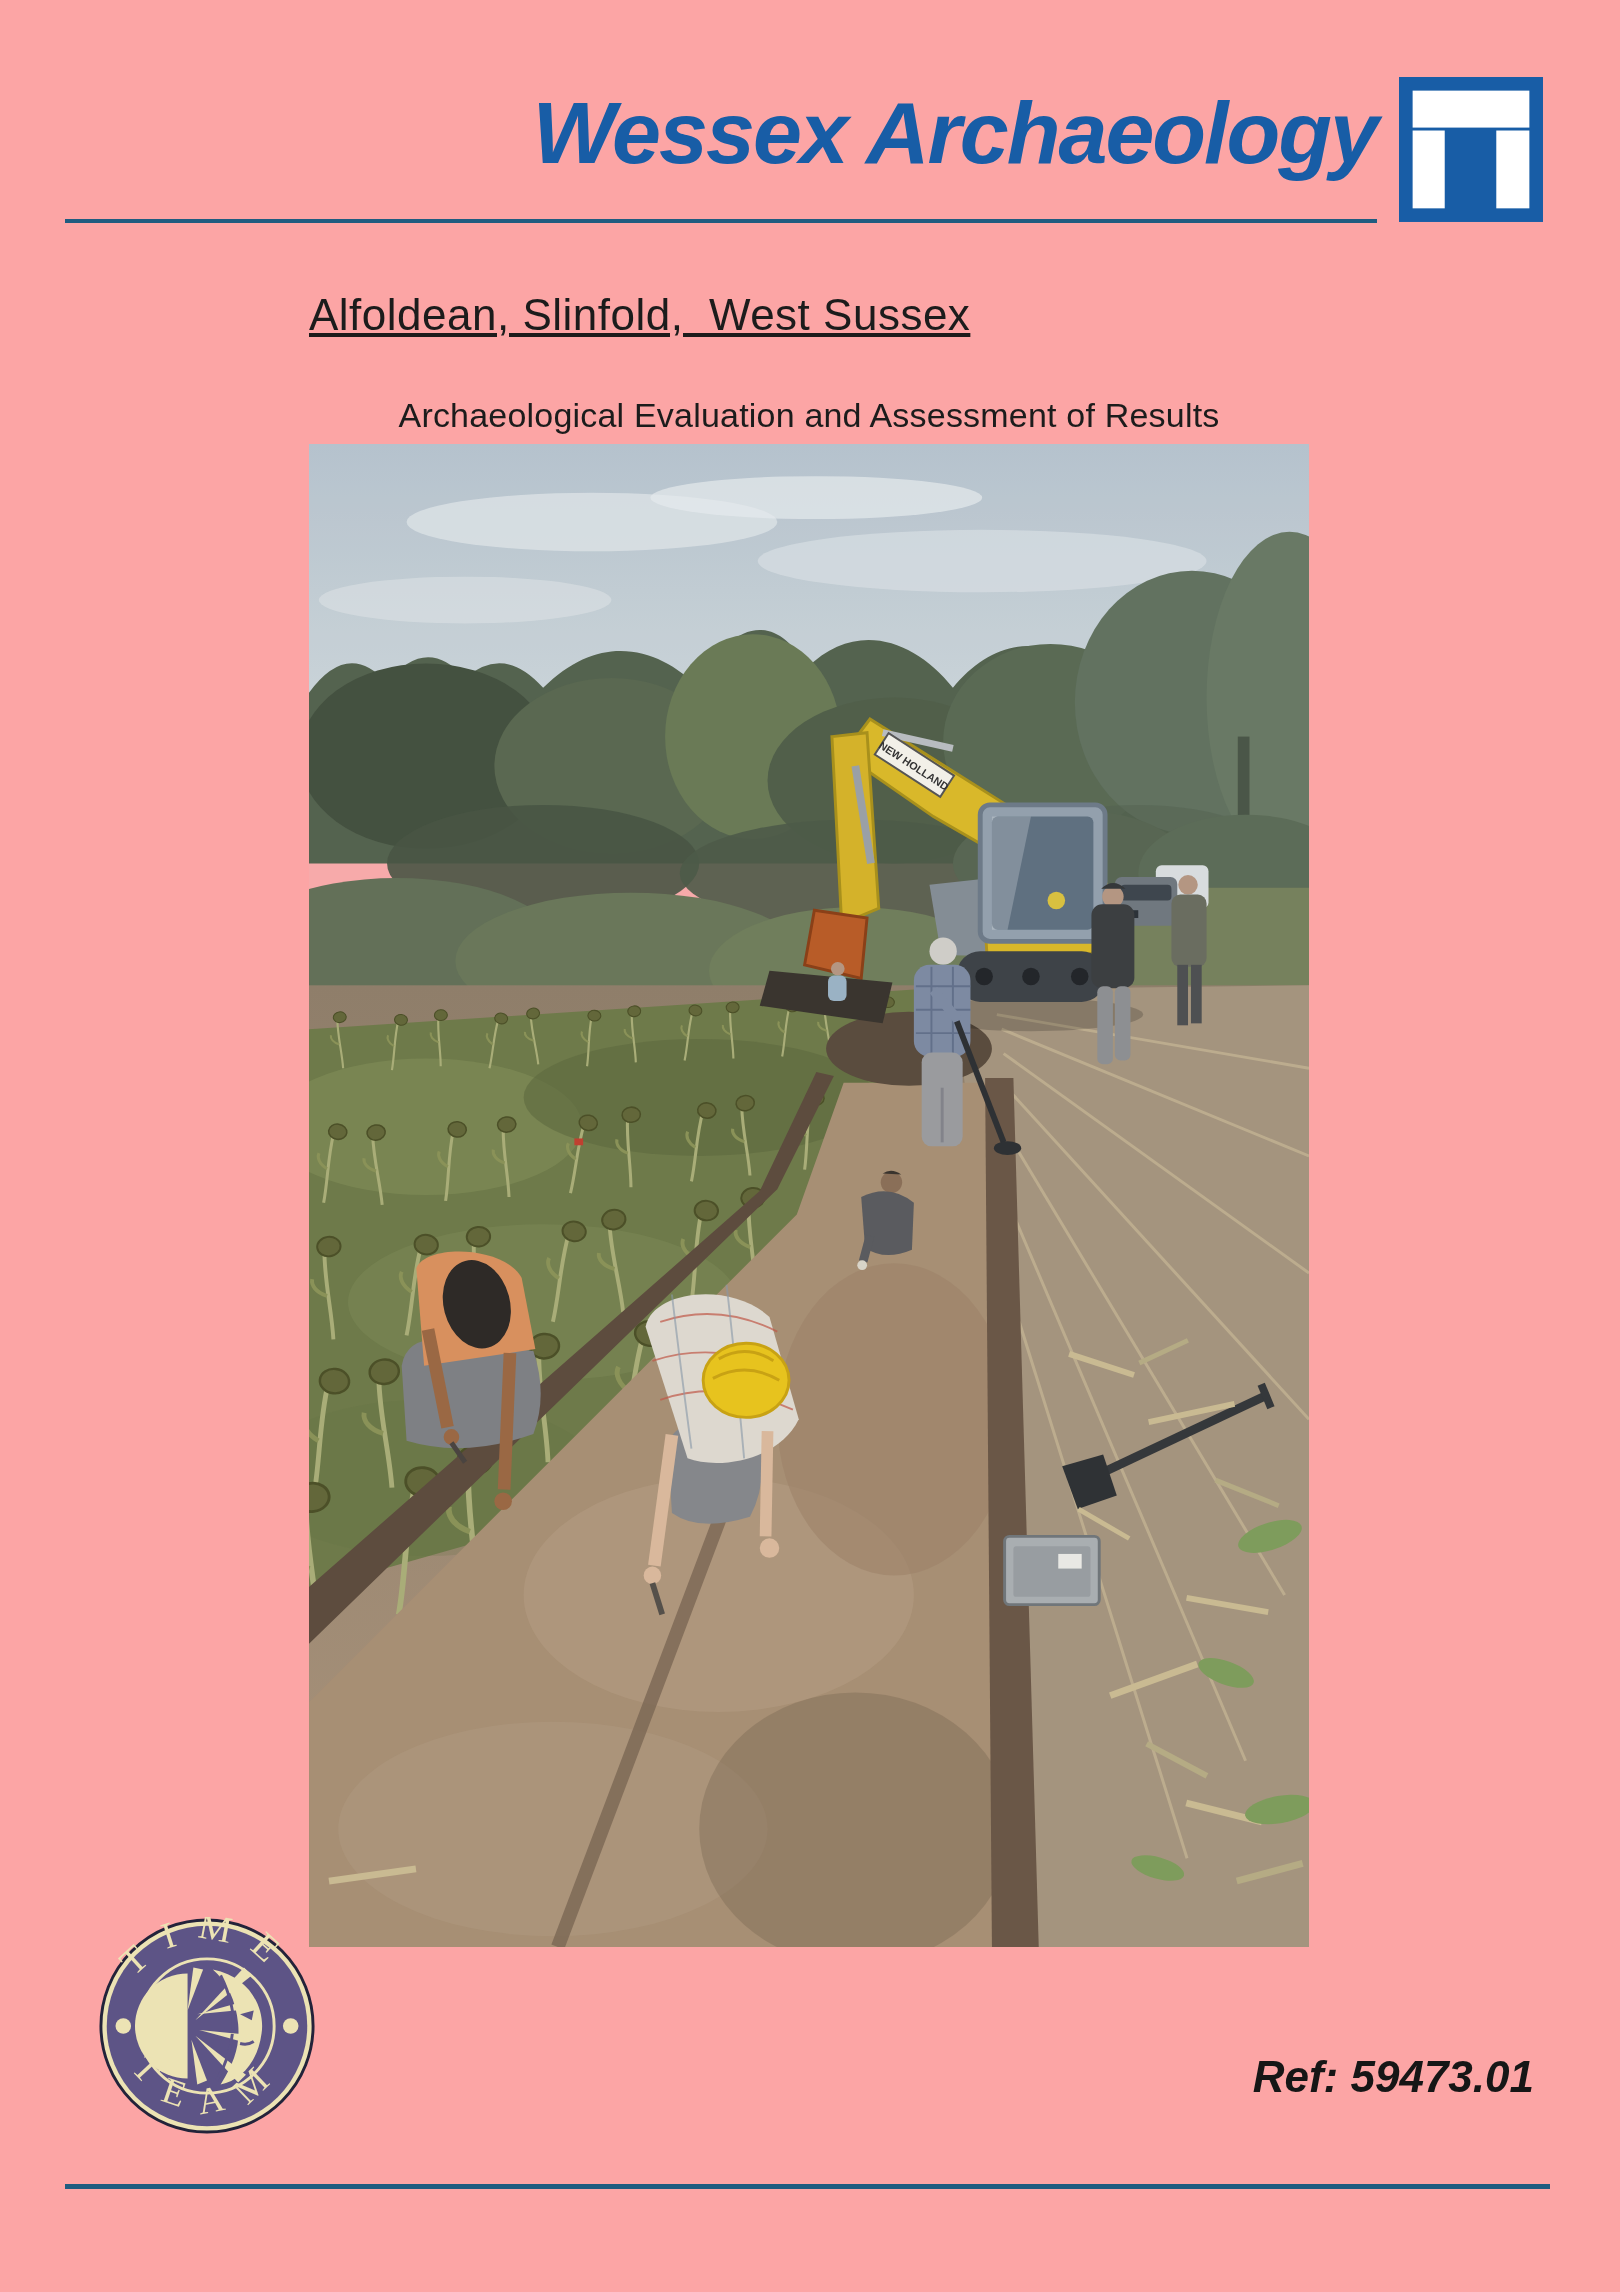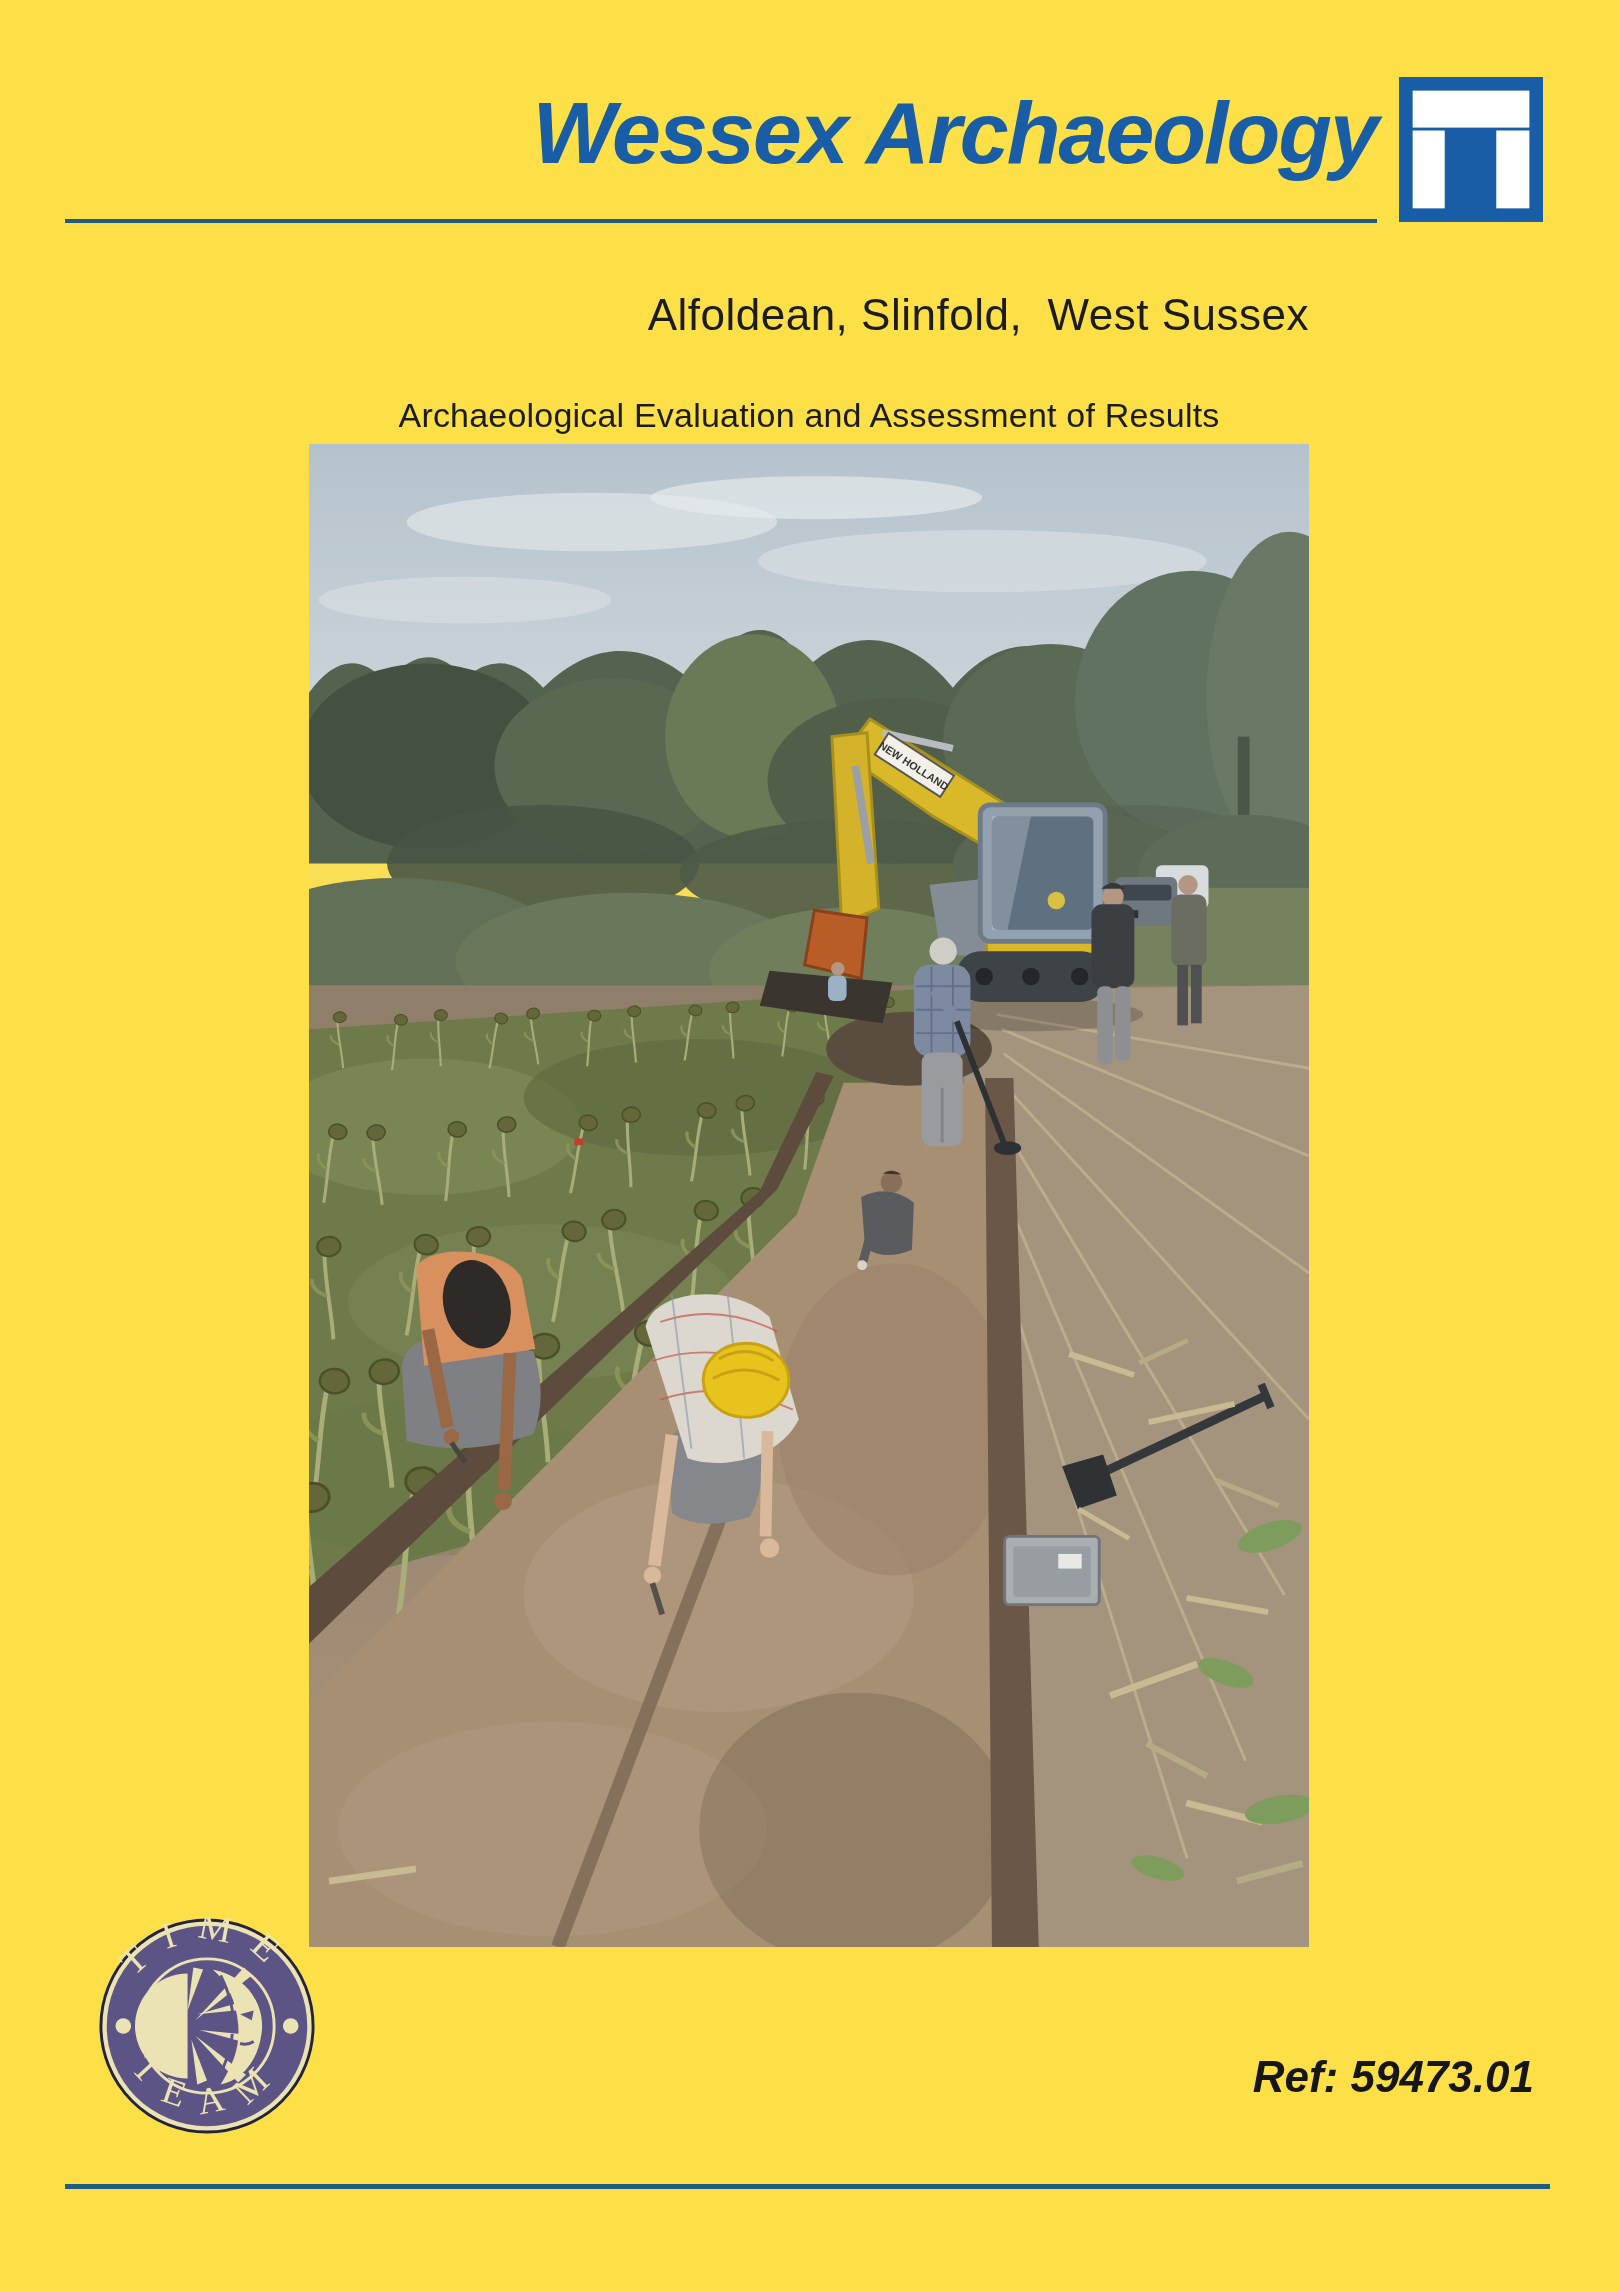--- a/index.html
+++ b/index.html
@@ -1,29 +1,29 @@
 <!DOCTYPE html>
 <html><head>
 <meta charset="utf-8">
 <style>
   html,body{margin:0;padding:0;background:#888;}
-  .page{position:relative;width:1621px;height:2293px;background:#fde047;overflow:hidden;
+  .page{position:relative;width:1621px;height:2293px;background:#fca5a5;overflow:hidden;
         font-family:"Liberation Sans",sans-serif;}
   .abs{position:absolute;}
   
   .brand{left:0;top:82px;width:1377px;text-align:right;
          font-size:88px;font-style:italic;font-weight:700;letter-spacing:-2px;
          color:#185da6;white-space:pre;line-height:1.15;}
   .logo-box{left:1399px;top:77px;width:144px;height:145px;}
   .rule{height:3.9px;background:#1f5c80;}
   .rule-top{left:65px;top:219px;width:1312px;}
   .rule-bottom{left:65px;top:2184px;width:1485px;height:4.9px;}
   
-  .title{left:309px;top:290px;width:1000px;text-align:right;
-         font-size:44px;color:#1c1c1c;white-space:pre;letter-spacing:0.5px;}
+  .title{left:309px;top:290px;width:1000px;text-align:left;
+         font-size:44px;color:#1c1c1c;white-space:pre;letter-spacing:0.5px;text-decoration:underline;}
   .subtitle{left:309px;top:396px;width:1000px;text-align:center;
             font-size:34px;color:#1c1c1c;letter-spacing:0.2px;}
   
   .photo{left:309px;top:444px;width:1000px;height:1503px;}
   .photo svg{display:block;width:100%;height:100%;}
   
   .badge{left:98px;top:1917px;width:218px;height:218px;}
   
   .refblock{right:87px;top:2051px;width:585px;text-align:right;
             font-size:44px;font-weight:700;font-style:italic;color:#161616;line-height:51px;}

